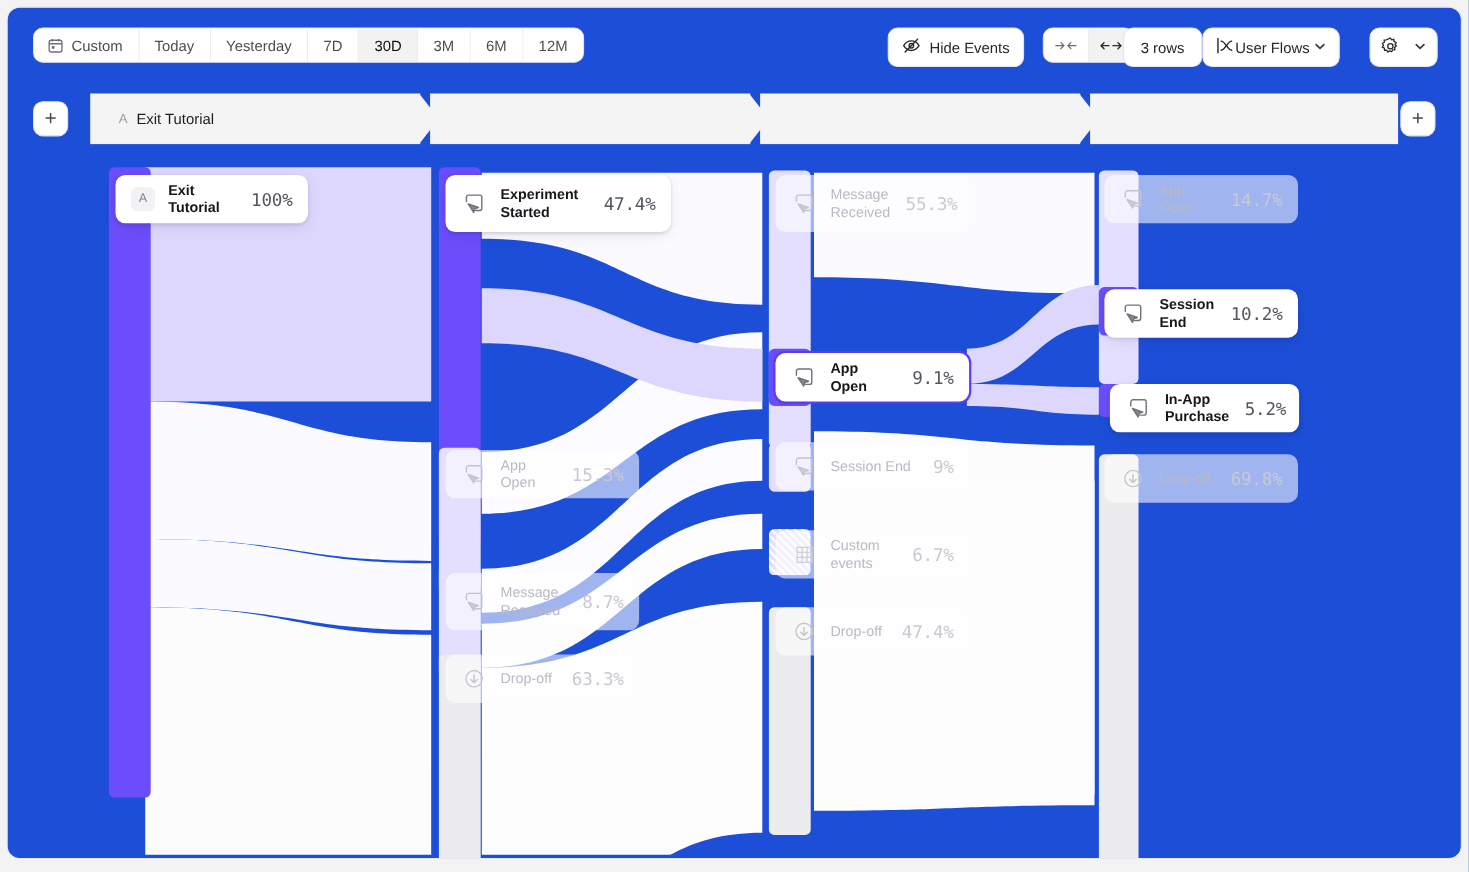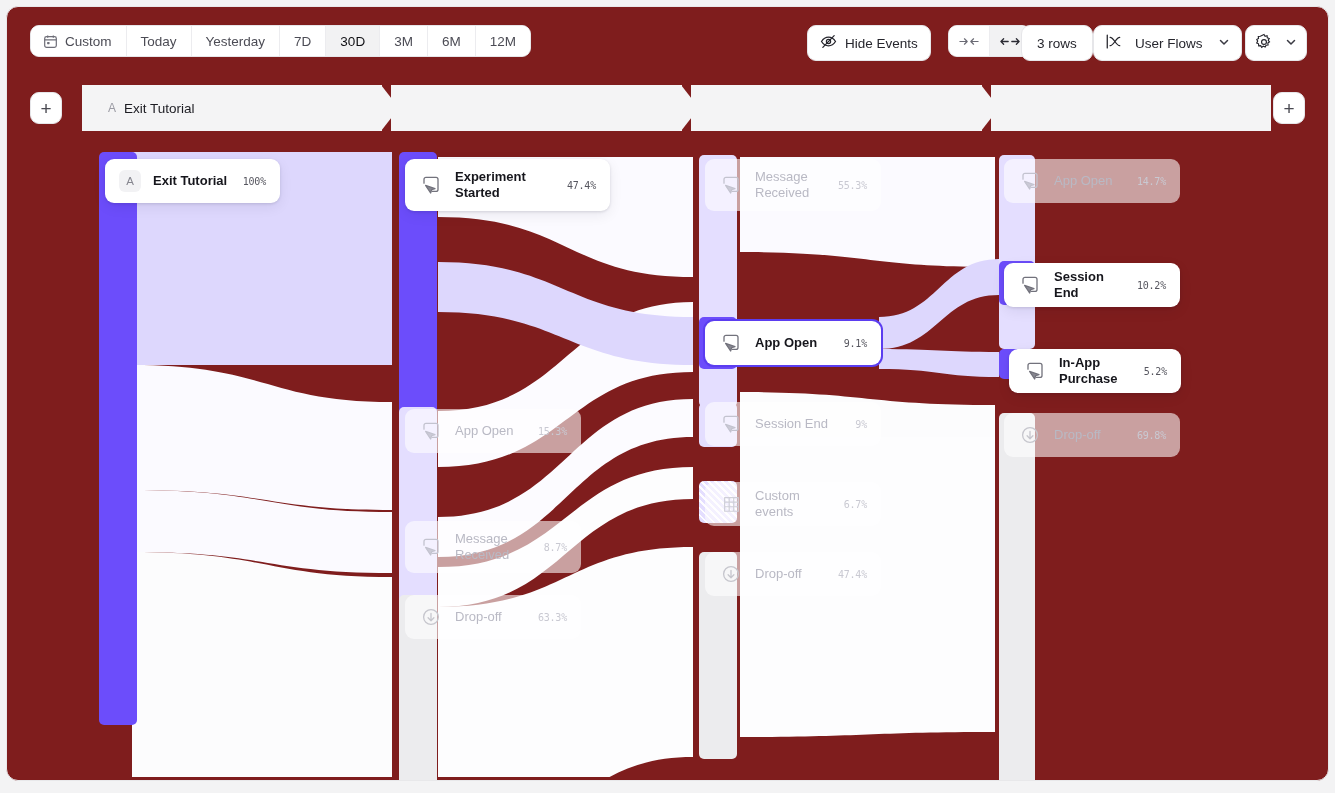--- a/index.html
+++ b/index.html
@@ -5,21 +5,21 @@
   * { box-sizing: border-box; margin: 0; padding: 0; }
   html, body {
     width: 1335px; height: 793px;
     background: #f3f3f4;
     font-family: "Liberation Sans", sans-serif;
     -webkit-font-smoothing: antialiased;
   }
   .app {
     position: absolute; left: 6px; top: 6px;
     width: 1323px; height: 775px;
-    background: #7f1d1d;
+    background: #1d4ed8;
     border: 1px solid #e8e8ea;
     border-radius: 12px;
     overflow: hidden;
   }
 
   
   .toolbar {
     position: absolute; left: 0; top: 0; right: 0; height: 68px;
   }
   .seg {
@@ -45,21 +45,21 @@
   .btn {
     position: absolute; display: flex; align-items: center; gap: 8px;
     height: 36px; padding: 0 12px;
     border: 1px solid #e6e6e9; border-radius: 9px; background: #fff;
     font-size: 13.5px; color: #26262d; cursor: pointer; white-space: nowrap;
   }
   .btn-hide { left: 800px; top: 18px; }
   .arrow-seg { left: 941px; top: 18px; }
   .arrow-seg .seg-item { padding: 0 10px; font-size: 12px; color: #5b5b64; }
   .btn-rows { left: 1014px; top: 18px; padding: 0 15px; }
-  .btn-flows { left: 1086px; top: 18px; padding: 0 11px; gap: 13px; }
+  .btn-flows { left: 1086px; top: 18px; padding: 0 11px; gap: 1px; }
   .btn-gear { left: 1238px; top: 18px; padding: 0 9px; gap: 12px; }
 
   
   .steps {
     position: absolute; left: 23px; top: 78px; right: 23px; height: 46px;
   }
   .plus-btn {
     position: absolute; width: 32px; height: 32px; top: 7px;
     border: 1px solid #e6e6e9; border-radius: 9px; background: #fff;
     display: flex; align-items: center; justify-content: center;
@@ -107,21 +107,21 @@
     width: 24px; height: 24px; border-radius: 6px; flex: none;
     display: flex; align-items: center; justify-content: center;
   }
   .node .nlabel {
     margin-left: 12px; font-size: 13px; line-height: 1.22;
     font-weight: 700; color: #16161c; white-space: pre-line;
   }
   .node .npct {
     margin-left: auto; padding-left: 14px;
     font-family: "DejaVu Sans Mono", monospace;
-    font-size: 10px; color: #56565f; letter-spacing: -.2px;
+    font-size: 16px; color: #56565f; letter-spacing: -.2px;
   }
   .node.off .nlabel { color: #b9b9c4; font-weight: 400; }
   .node.off .npct   { color: #c9c9d2; }
   .node.ring { box-shadow: 0 0 0 2px #5b3df0, 0 1px 3px rgba(16,16,40,.18); }
   .node .tagA {
     width: 22px; height: 22px; border-radius: 6px; background: #f2f2f4;
     display: flex; align-items: center; justify-content: center;
     font-size: 11.5px; color: #86868f; flex: none;
   }
   .hatch-bar {

